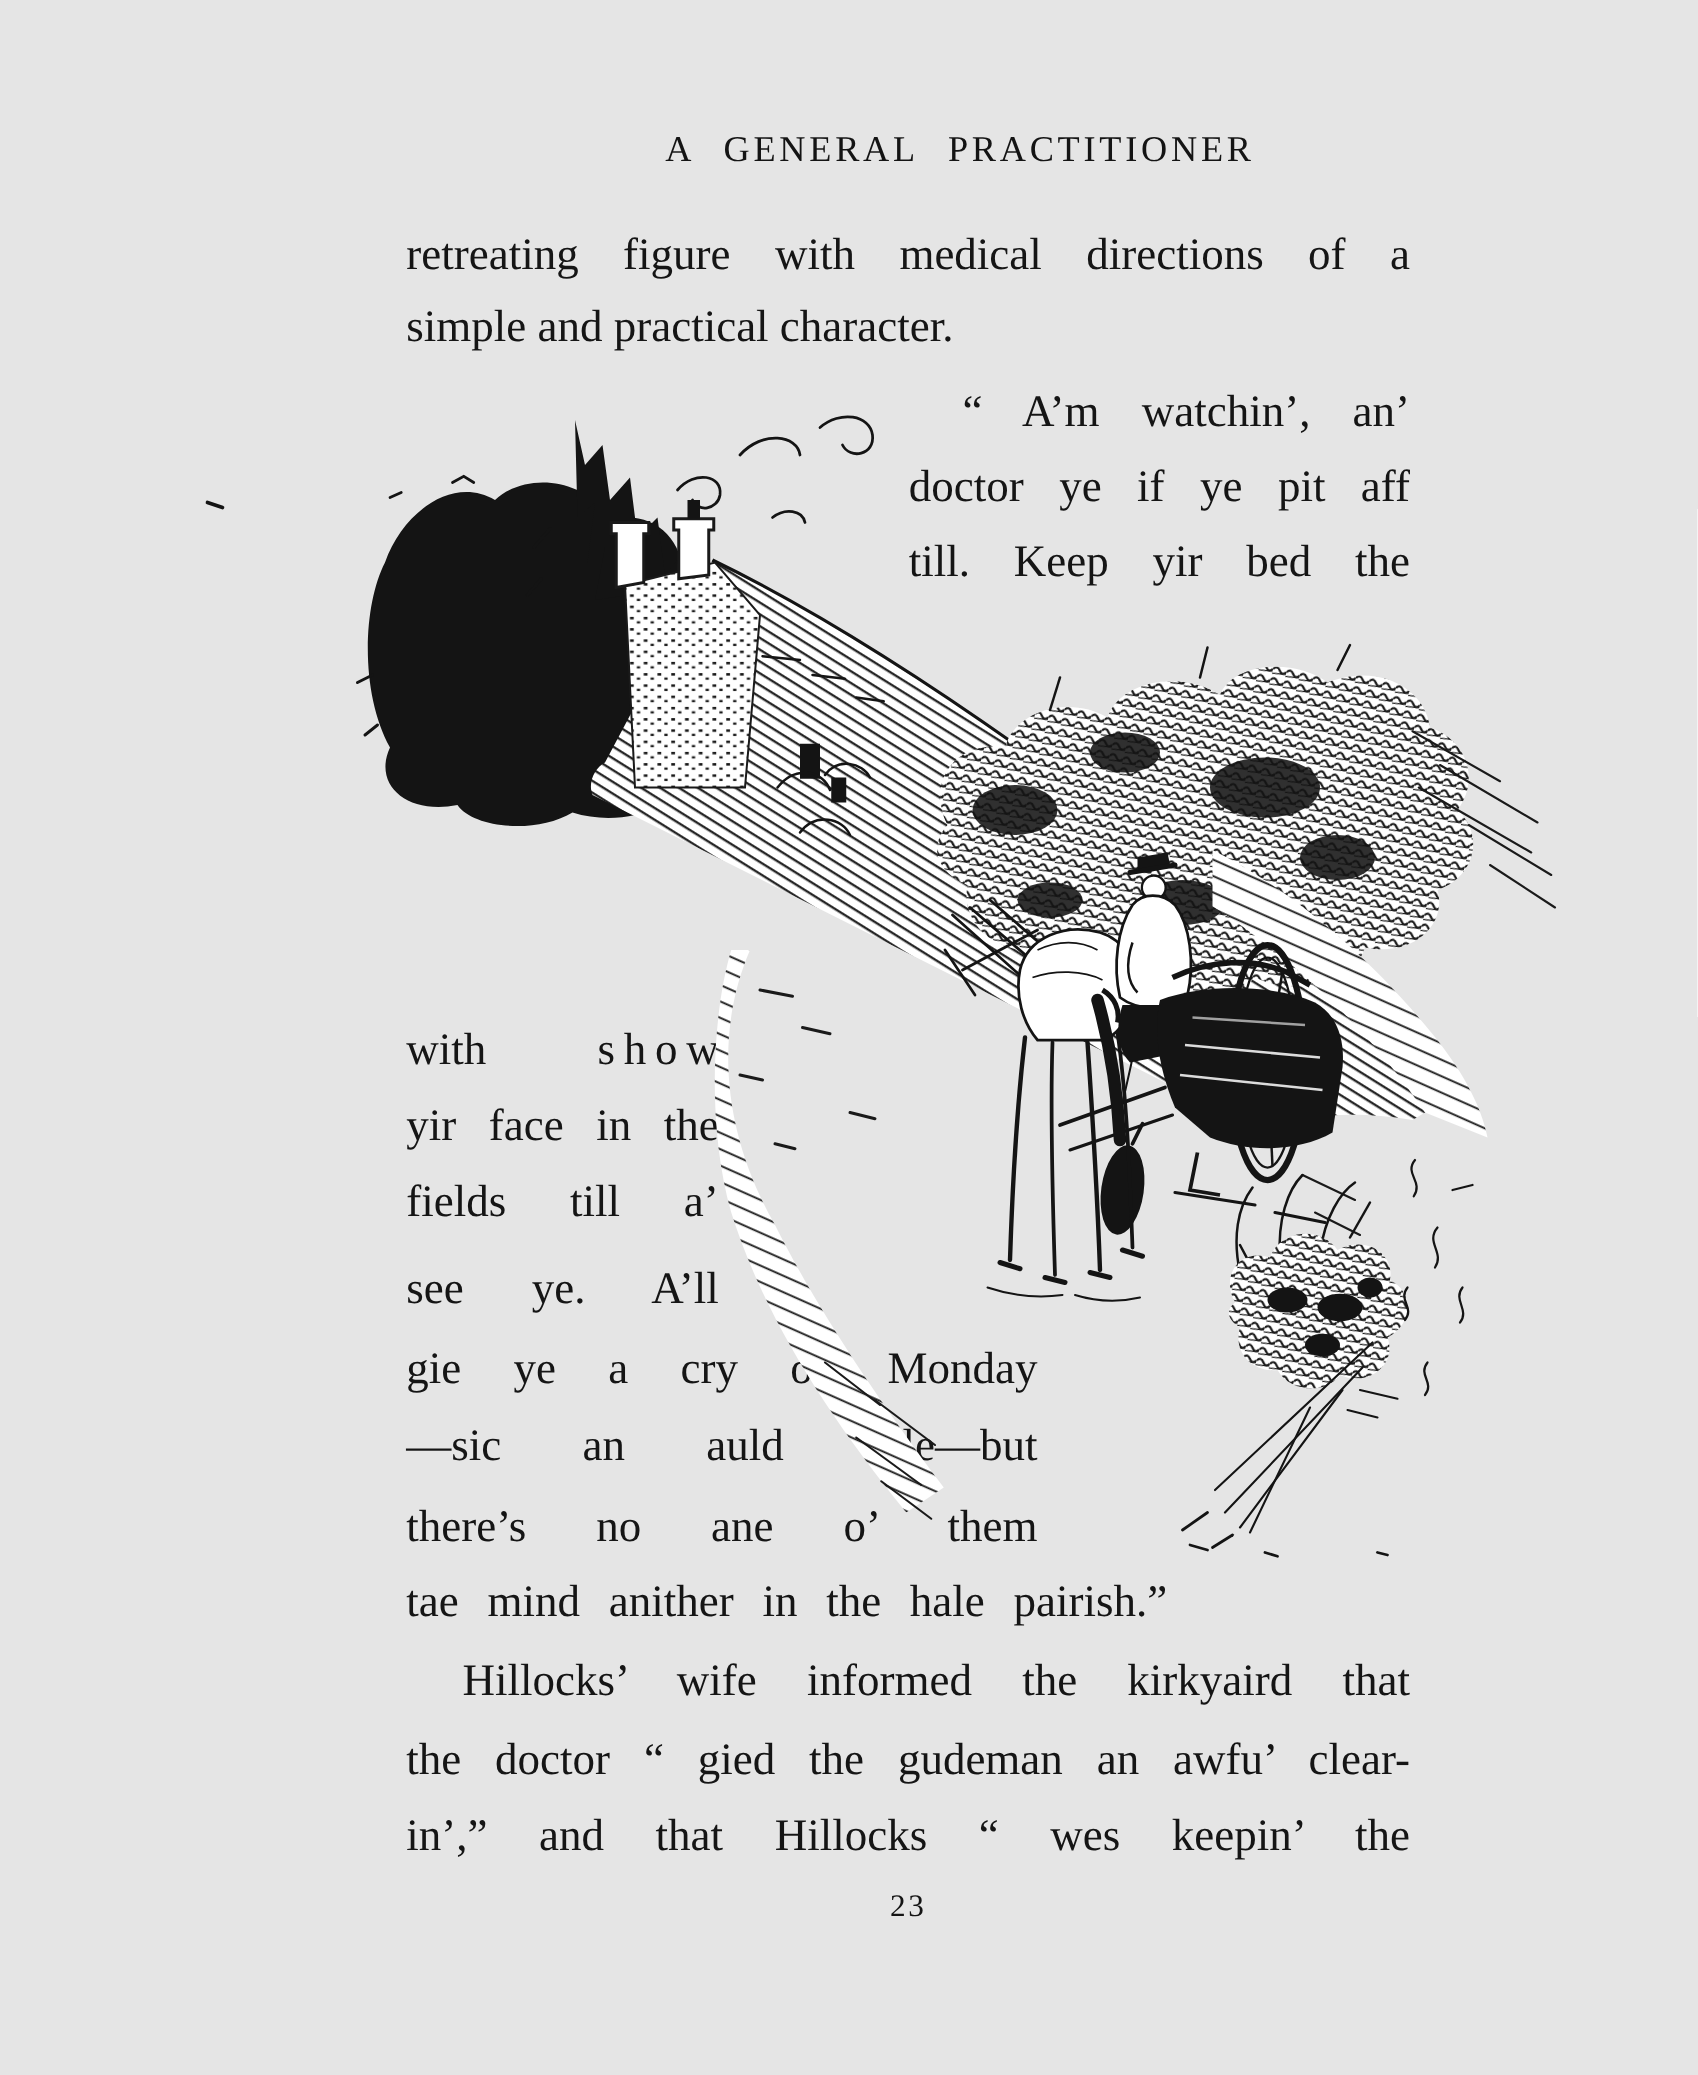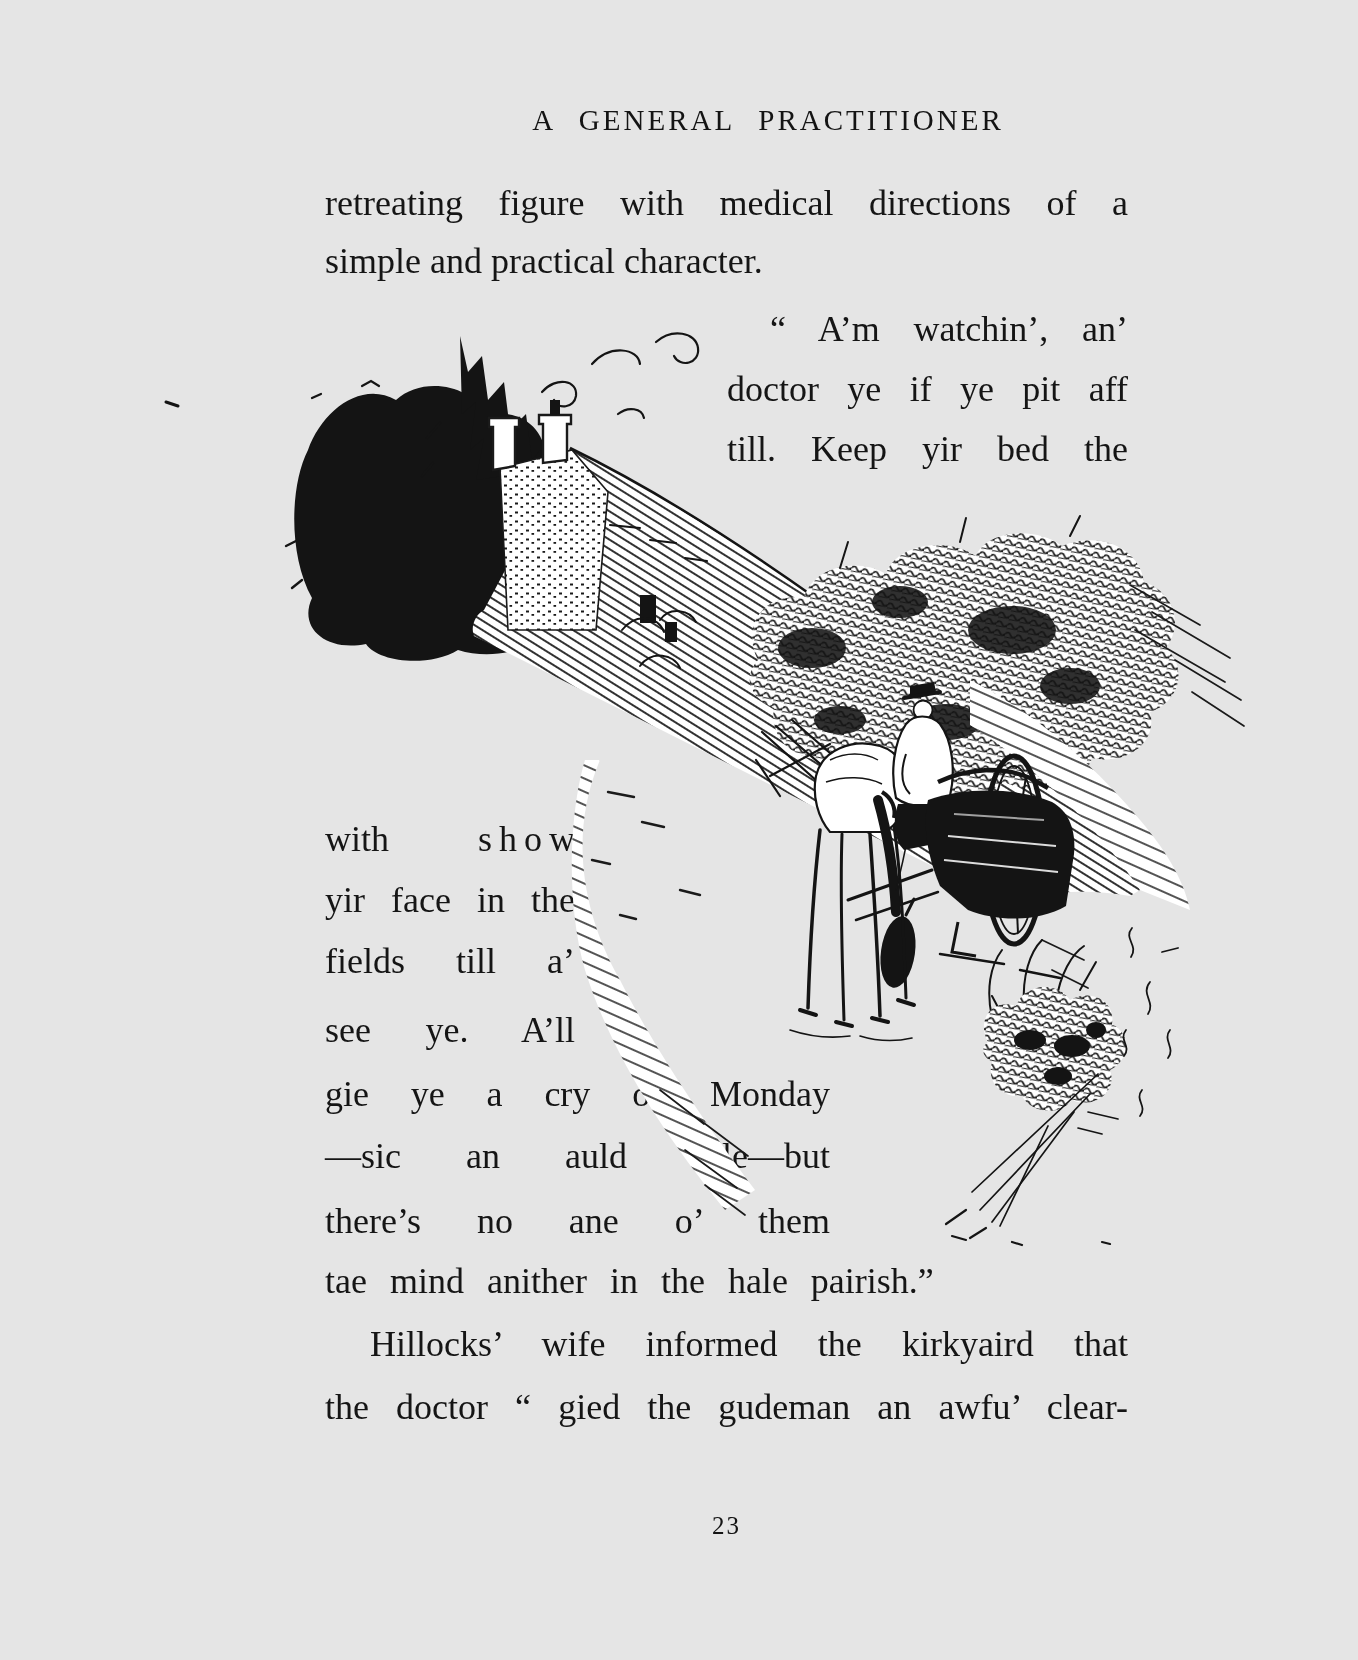--- a/index.html
+++ b/index.html
@@ -50,20 +50,21 @@
   </div>
   <div class="line l7">yir face in the</div>
   <div class="line l8">fields till a’</div>
   <div class="line l9">see ye. A’ll</div>
   <div class="line l10">gie ye a cry on Monday</div>
   <div class="line l11">—sic an auld fule—but</div>
   <div class="line l12">there’s no ane o’ them</div>
   <div class="line l13">tae mind anither in the hale pairish.”</div>
   <div class="line l14">Hillocks’ wife informed the kirkyaird that</div>
   <div class="line l15">the doctor “ gied the gudeman an awfu’ clear-</div>
+  <div class="line l16">in’,” and that Hillocks “ wes keepin’ the</div>
 
   <div class="folio">23</div>
 
   <svg class="illus" viewBox="0 0 1120 950" role="img" fill="none" stroke="none" aria-label="Pen-and-ink sketch of a doctor driving a horse-drawn gig down a curving country road past a thatched cottage with smoking chimneys among dark trees, with a bush at the roadside">
     <defs>
       <pattern id="hatchRoof" patternUnits="userSpaceOnUse" width="8" height="8" patternTransform="rotate(32)">
         <rect width="8" height="8" fill="#ffffff"></rect>
         <line x1="0" y1="1" x2="8" y2="1" stroke="#1a1a1a" stroke-width="1.8"></line>
       </pattern>
       <pattern id="scribble" patternUnits="userSpaceOnUse" width="11" height="9" patternTransform="rotate(14)">

